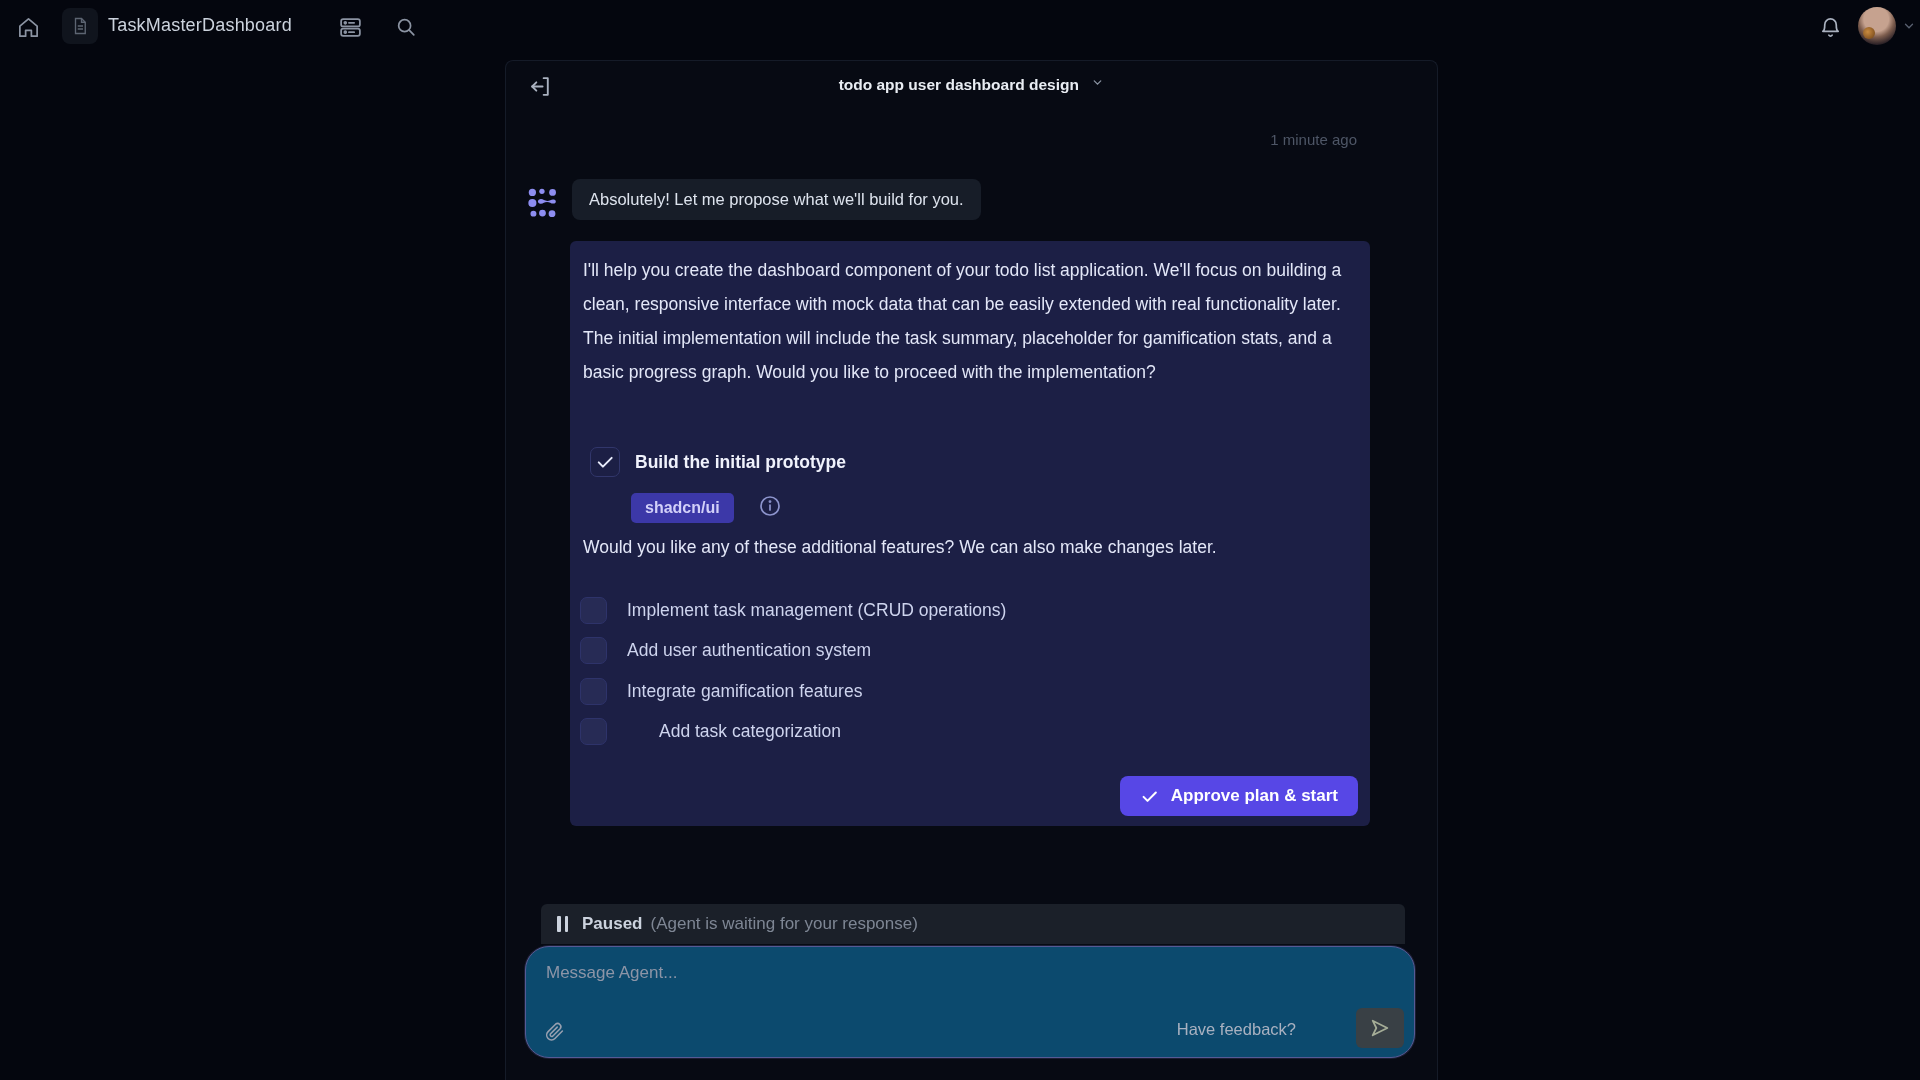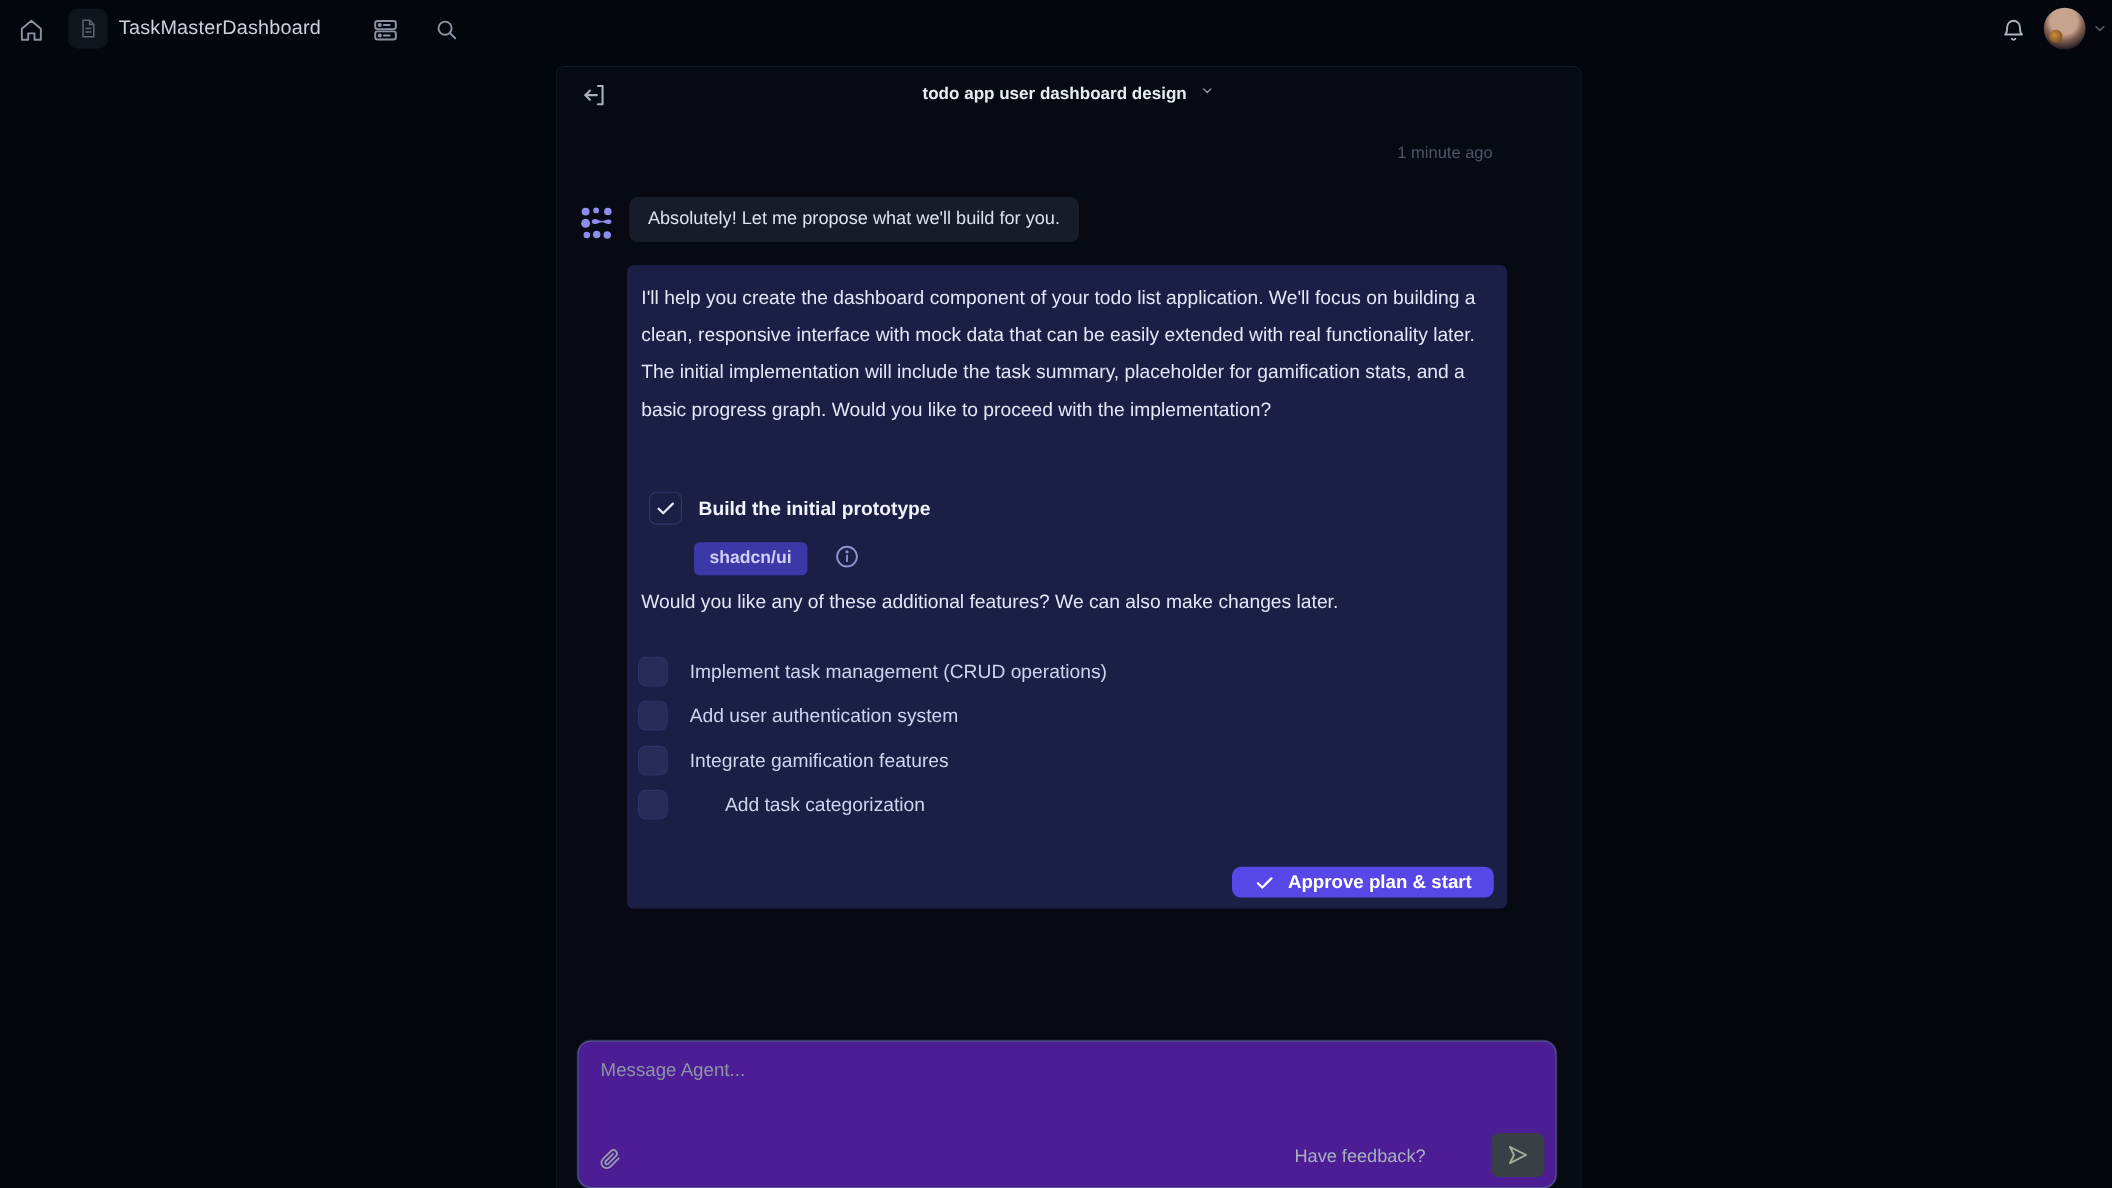--- a/index.html
+++ b/index.html
@@ -61,35 +61,35 @@
     padding: 6px 14px; border-radius: 5px; cursor: pointer; }
   .info-btn { margin-left: 24px; width: 25px; height: 25px; color: #8d94cd; cursor: pointer;
     background: transparent; border: none; display:flex; align-items:center; justify-content:center; }
   .features-prompt { position: absolute; left: 13px; top: 296px; width: 780px;
     font-size: 17.5px; font-weight: 500; color: #e3e7f8; }
   .feature-row { position: absolute; left: 10px; display: flex; align-items: center; cursor: pointer; }
   .feature-checkbox { width: 27px; height: 27px; border-radius: 7px; background: #272b55;
     border: 1px solid #2e336a; }
   .feature-label { margin-left: 20px; font-size: 17.5px; font-weight: 500; color: #ced4ee; }
   .fr0 { top: 356px; } .fr1 { top: 396px; } .fr2 { top: 437px; } .fr3 { top: 477px; gap: 32px; }
-  .approve-btn { position: absolute; right: 12px; bottom: 10px; height: 28px; padding: 0 20px;
+  .approve-btn { position: absolute; right: 12px; bottom: 10px; height: 40px; padding: 0 20px;
     background: #5747e6; border: none; border-radius: 8px; color: #ffffff; cursor: pointer;
     display: flex; align-items: center; font-size: 17px; font-weight: 700; }
   .approve-btn .btn-check { margin-right: 12px; display: flex; }
 
   
   .status-bar { position: absolute; left: 35px; top: 843px; width: 864px; height: 40px;
     background: #1b2029; border-radius: 6px 6px 0 0; display: flex; align-items: center; padding: 0 16px; }
   .pause-icon { display: inline-flex; gap: 4px; margin-right: 14px; }
   .pause-icon i { display: block; width: 3.5px; height: 16px; background: #ccd3de; border-radius: 1px; }
   .status-state { font-size: 17px; font-weight: 700; color: #ccd3de; margin-right: 8px; }
   .status-detail { font-size: 17px; color: #7e8694; }
 
-  .composer { position: absolute; left: 19px; top: 885px; width: 890px; height: 134px;
-    background: #4c1d95; border: 1.5px solid #565a94; border-radius: 12px;
+  .composer { position: absolute; left: 19px; top: 885px; width: 890px; height: 112px;
+    background: #0c4a6e; border: 1.5px solid #565a94; border-radius: 24px;
     box-shadow: 0 0 0 1px rgba(86,90,148,0.25); }
   .composer-input { position: absolute; left: 0; top: 0; width: 100%; height: 62px;
     background: transparent; border: none; outline: none; resize: none;
     padding: 16px 20px; font-size: 17px; color: #dfe4ee; font-family: "Liberation Sans", sans-serif; }
   .composer-input::placeholder { color: #8d95a7; opacity: 1; }
   .attach-btn { position: absolute; left: 14px; bottom: 12px; width: 28px; height: 28px;
     color: #98a0b0; background: transparent; border: none; cursor: pointer;
     display: flex; align-items: center; justify-content: center; }
   .feedback-link { position: absolute; right: 118px; bottom: 18px; font-size: 16.5px;
     color: #a9b1c0; cursor: pointer; }
@@ -255,20 +255,28 @@
       <button class="approve-btn">
         <span class="btn-check">
           <svg width="19" height="19" viewBox="0 0 24 24" fill="none" stroke="currentColor" stroke-width="2.6" stroke-linecap="round" stroke-linejoin="round">
               <path d="m4.5 12.5 5 5L20 7"></path>
             </svg>
         </span>
         <span>Approve plan &amp; start</span>
       </button>
     </div>
 
+    <div class="status-bar">
+      <span class="pause-icon">
+          <i></i>
+          <i></i>
+        </span>
+      <span class="status-state">Paused</span>
+      <span class="status-detail">(Agent is waiting for your response)</span>
+    </div>
 
     <div class="composer">
       <textarea class="composer-input" placeholder="Message Agent..." style=""></textarea>
       <button class="attach-btn">
         <span>
           <svg width="21" height="21" viewBox="0 0 24 24" fill="none" stroke="currentColor" stroke-width="1.8" stroke-linecap="round">
             <path d="M21 11.5 12.5 20a5.5 5.5 0 0 1-7.8-7.8l8.5-8.5a3.7 3.7 0 0 1 5.2 5.2l-8.5 8.5a1.9 1.9 0 0 1-2.6-2.6l7.8-7.8"></path>
           </svg>
         </span>
       </button>

